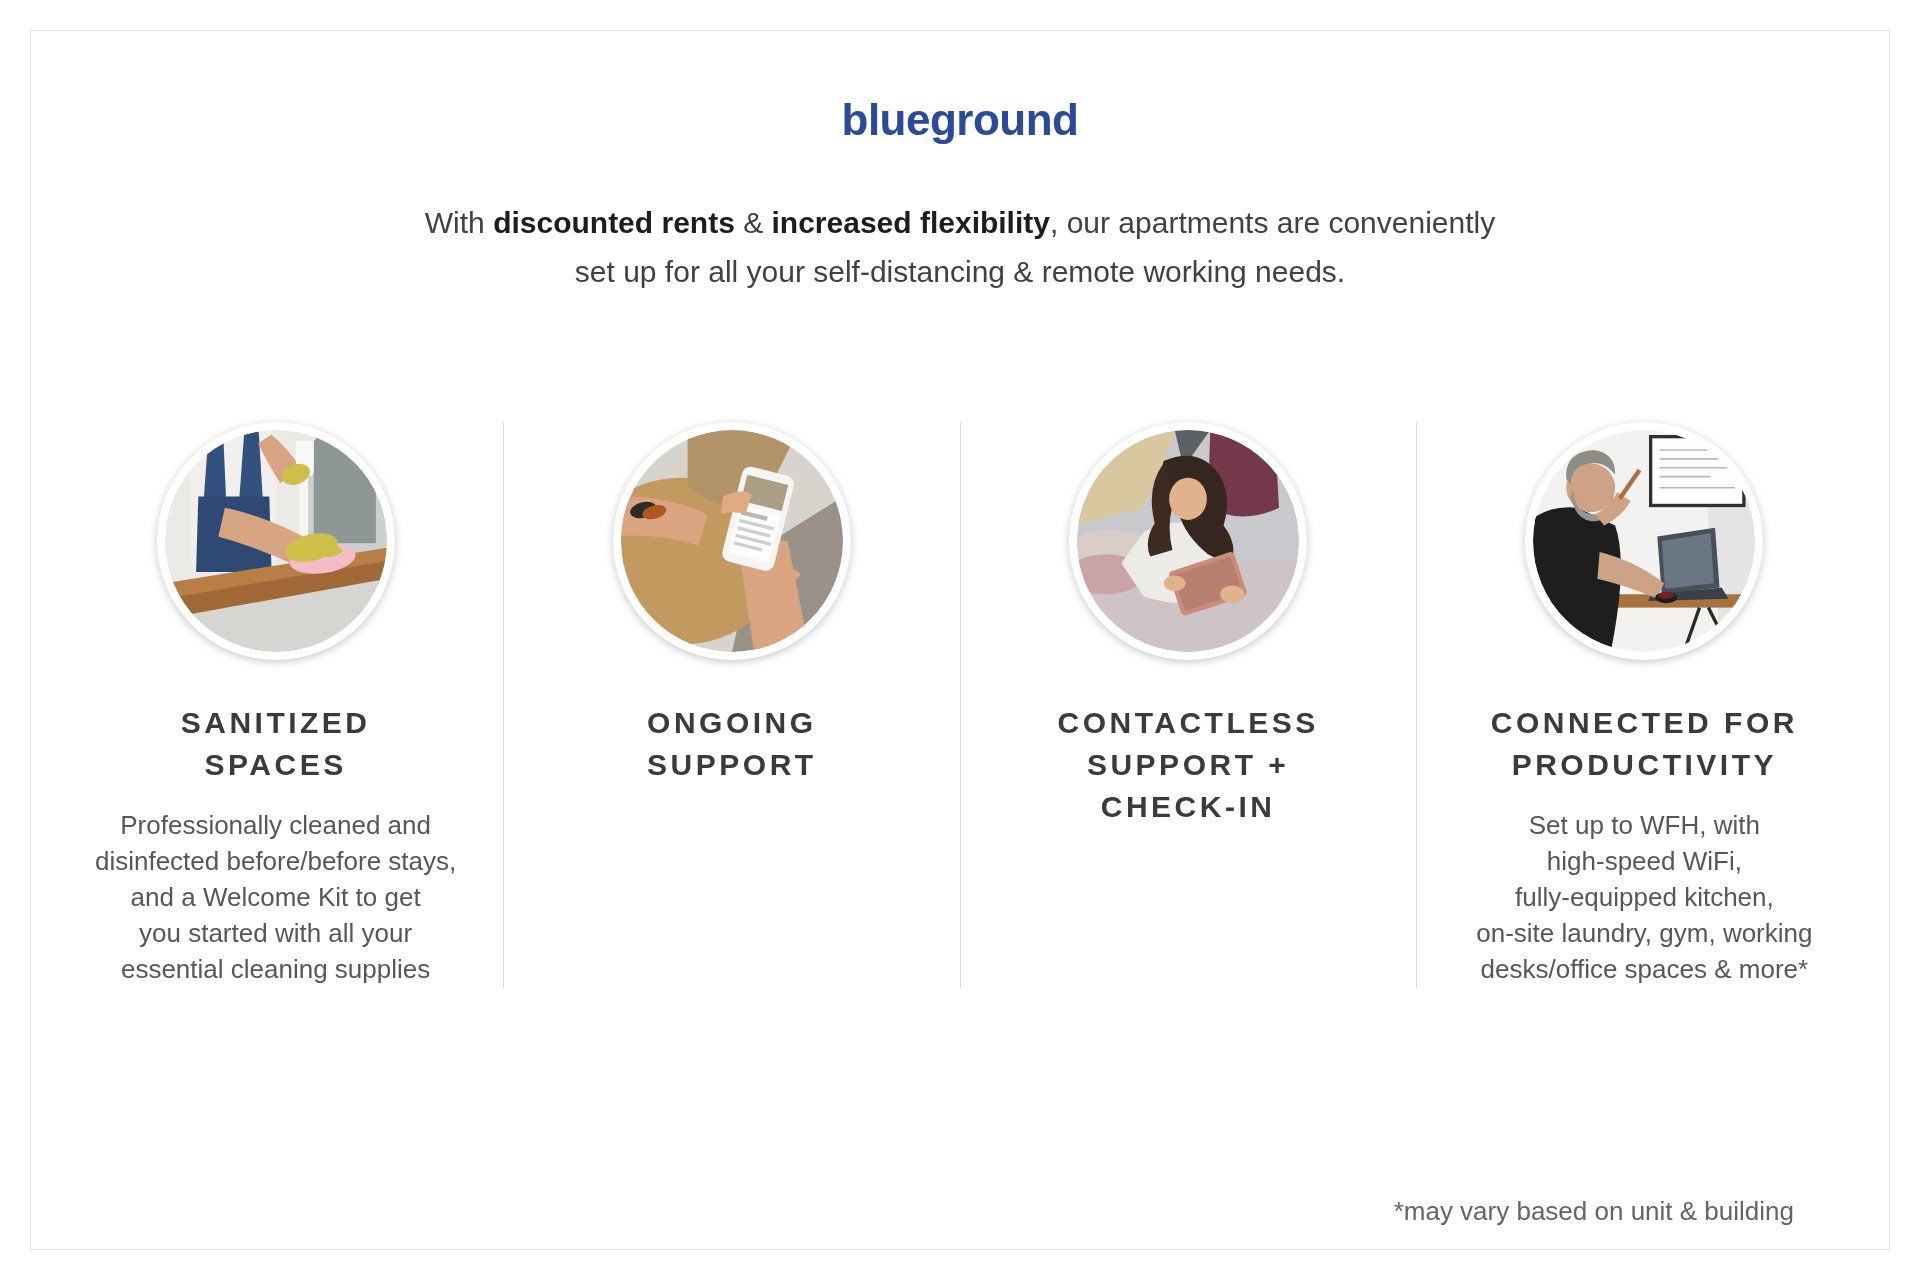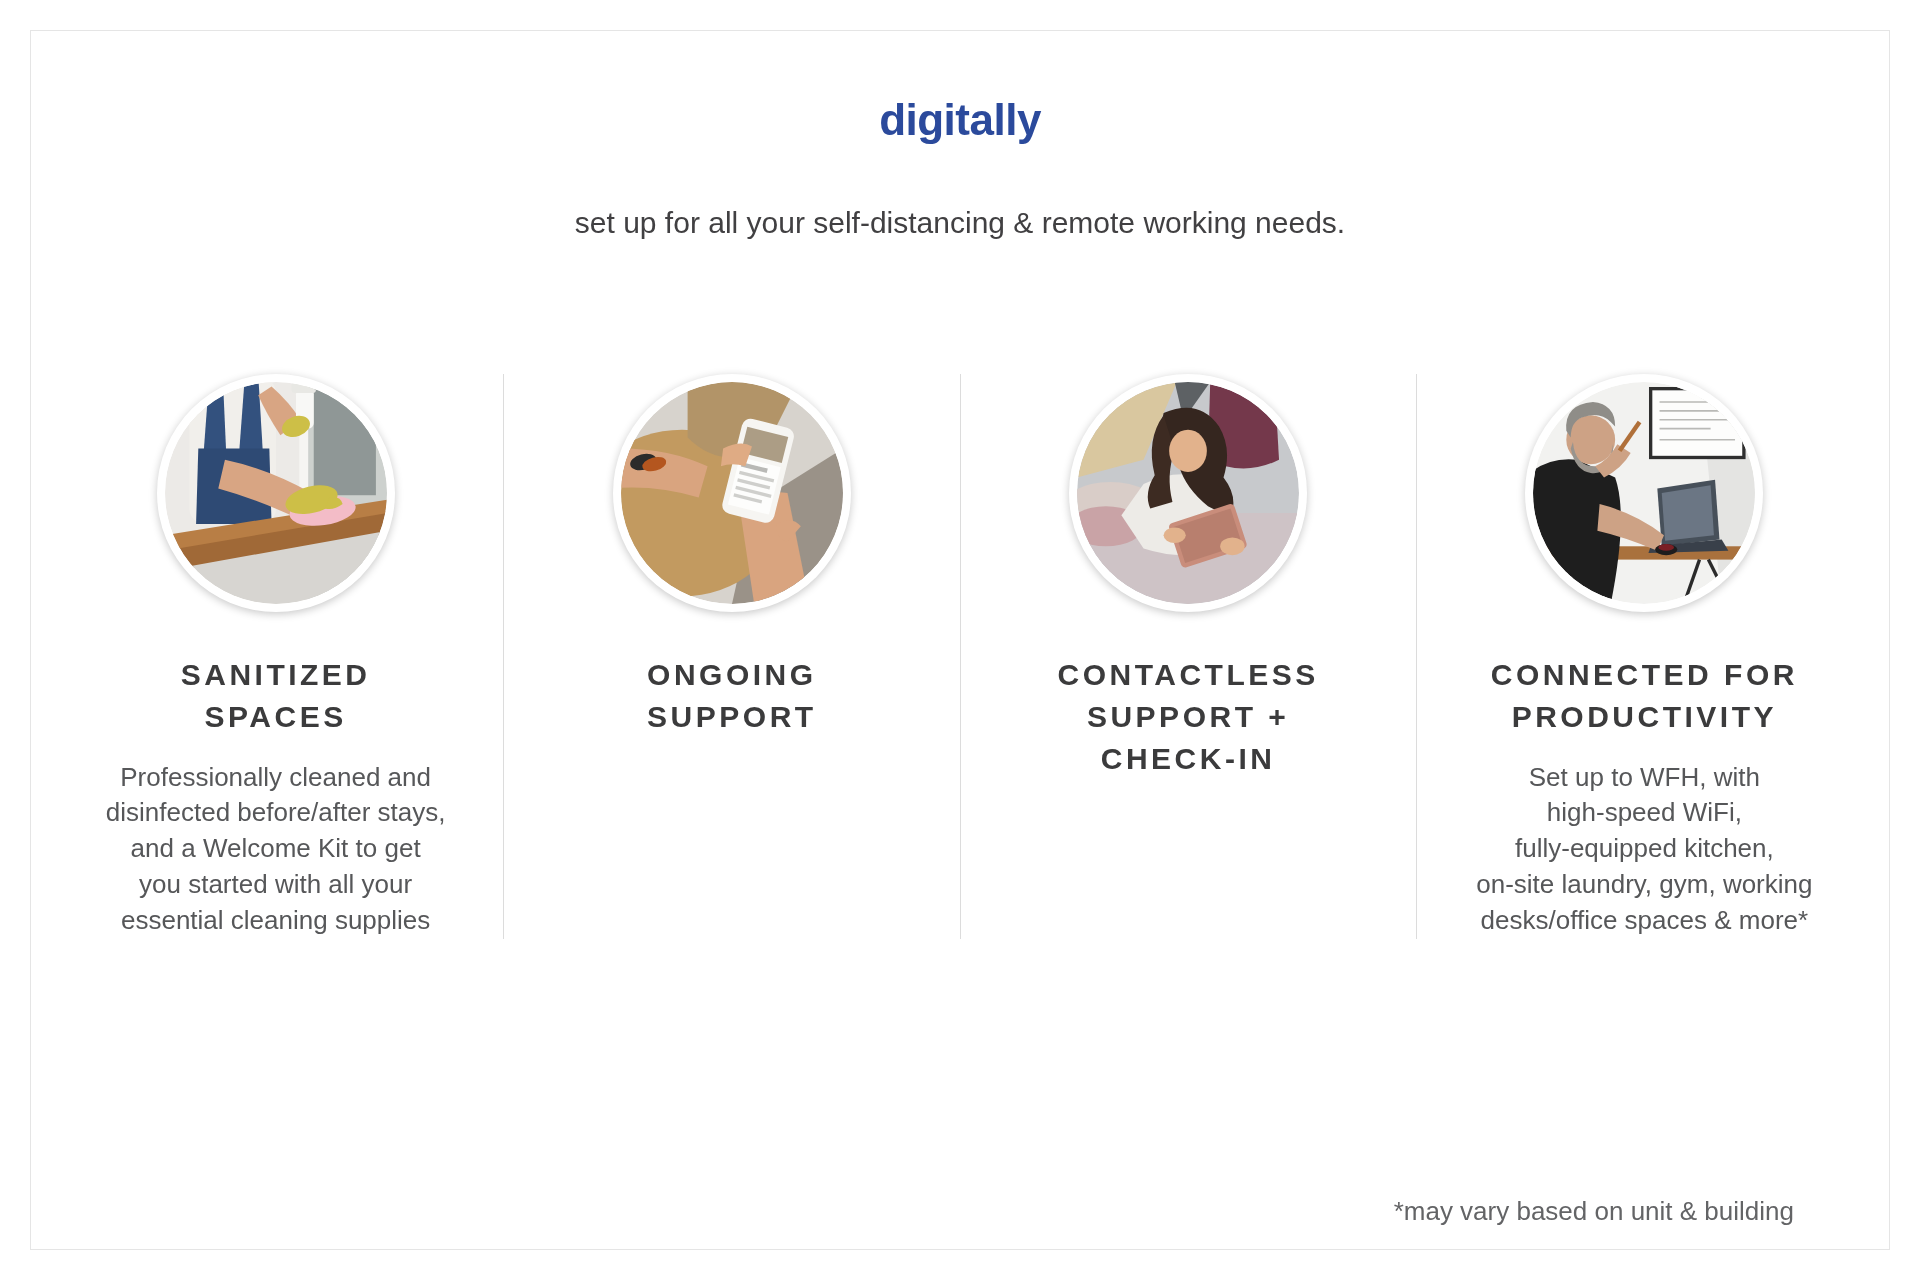--- a/index.html
+++ b/index.html
@@ -48,24 +48,25 @@
   .footnote{
     position:absolute;right:95px;bottom:22px;
     font-size:26px;color:#636466;
   }
 </style>
 </head>
 <body>
 
 <div class="frame">
 
-  <div class="logo">digitally</div>
+  <div class="logo">blueground</div>
 
 
   <div class="subtitle">
+    <div><span>With </span><b>discounted rents</b><span> &amp; </span><b>increased flexibility</b><span>, our apartments are conveniently</span></div>
     <div>set up for all your self-distancing &amp; remote working needs.</div>
   </div>
 
   <div class="features">
 
     <div class="feature">
       <div class="photo-ring">
         <svg class="photo" viewBox="0 0 200 200">
           <defs>
               <clipPath id="cp1">
@@ -91,21 +92,21 @@
             <path d="M54,70 Q92,78 132,100 L122,124 Q84,106 48,96 Z" fill="#d8a583"></path>
             <ellipse cx="142" cy="116" rx="30" ry="13" fill="#f3bcc7" transform="rotate(-8 142 116)"></ellipse>
             <ellipse cx="132" cy="106" rx="24" ry="12" fill="#cdbf47" transform="rotate(-14 132 106)"></ellipse>
             <path d="M148,104 q10,-2 12,6 q-8,6 -16,4 Z" fill="#cdbf47"></path>
           </g>
         </svg>
       </div>
       <div class="feature-title">SANITIZED
 SPACES</div>
       <div class="feature-body">Professionally cleaned and
-disinfected before/after stays,
+disinfected before/before stays,
 and a Welcome Kit to get
 you started with all your
 essential cleaning supplies</div>
     </div>
 
     <div class="vdivider"></div>
 
     <div class="feature">
       <div class="photo-ring">
         <svg class="photo" viewBox="0 0 200 200">

